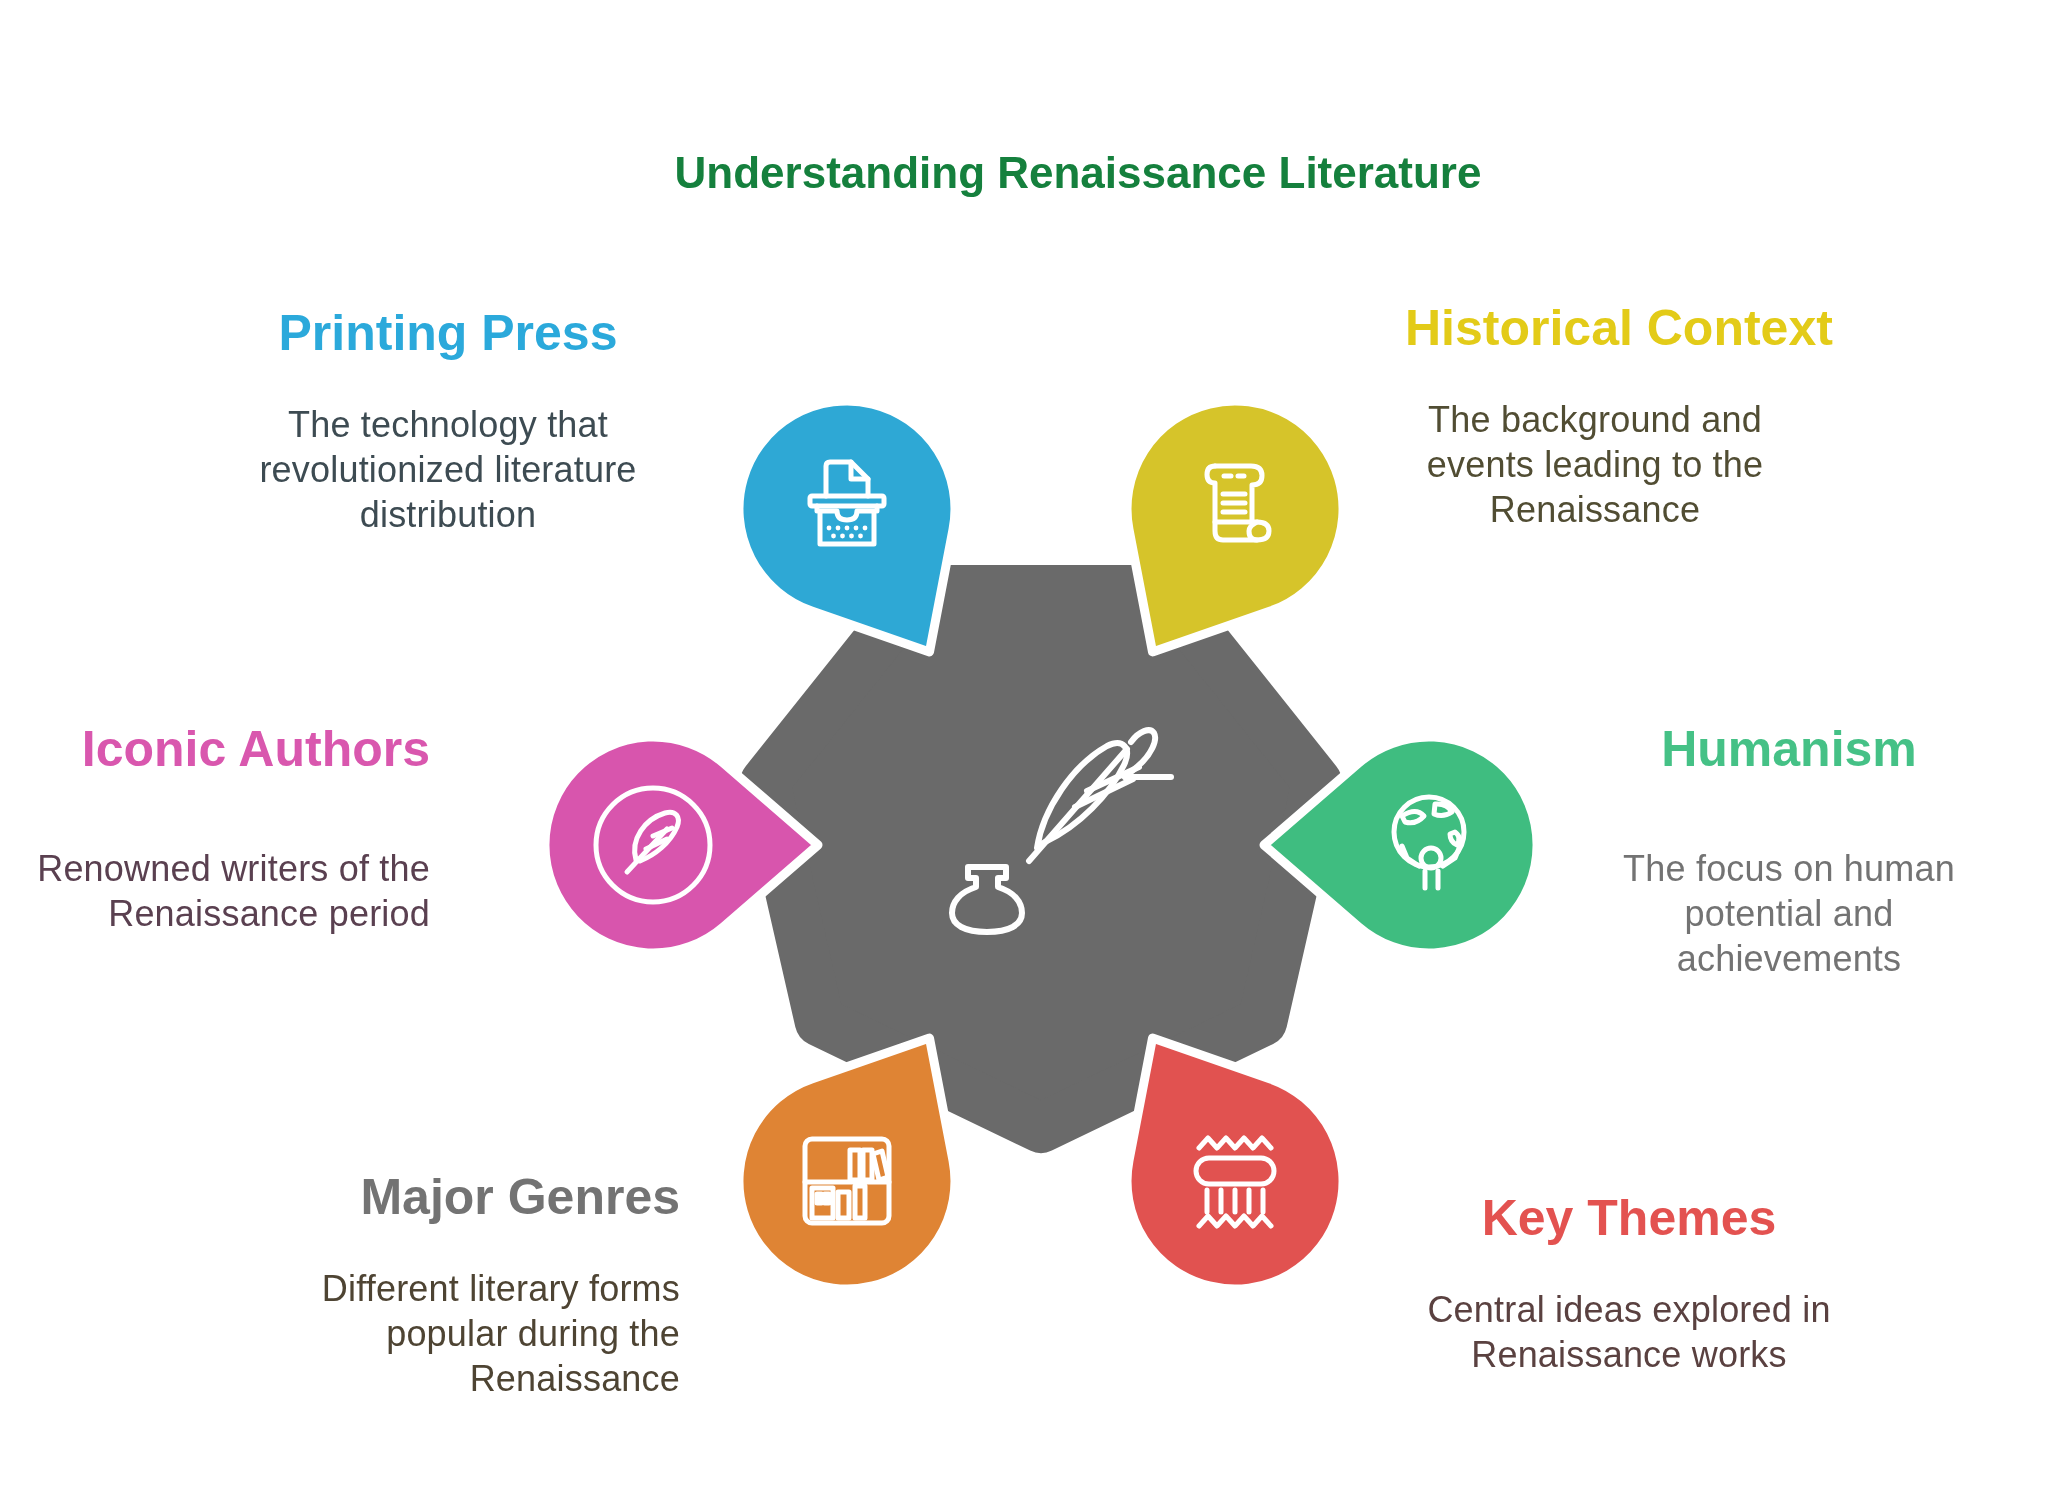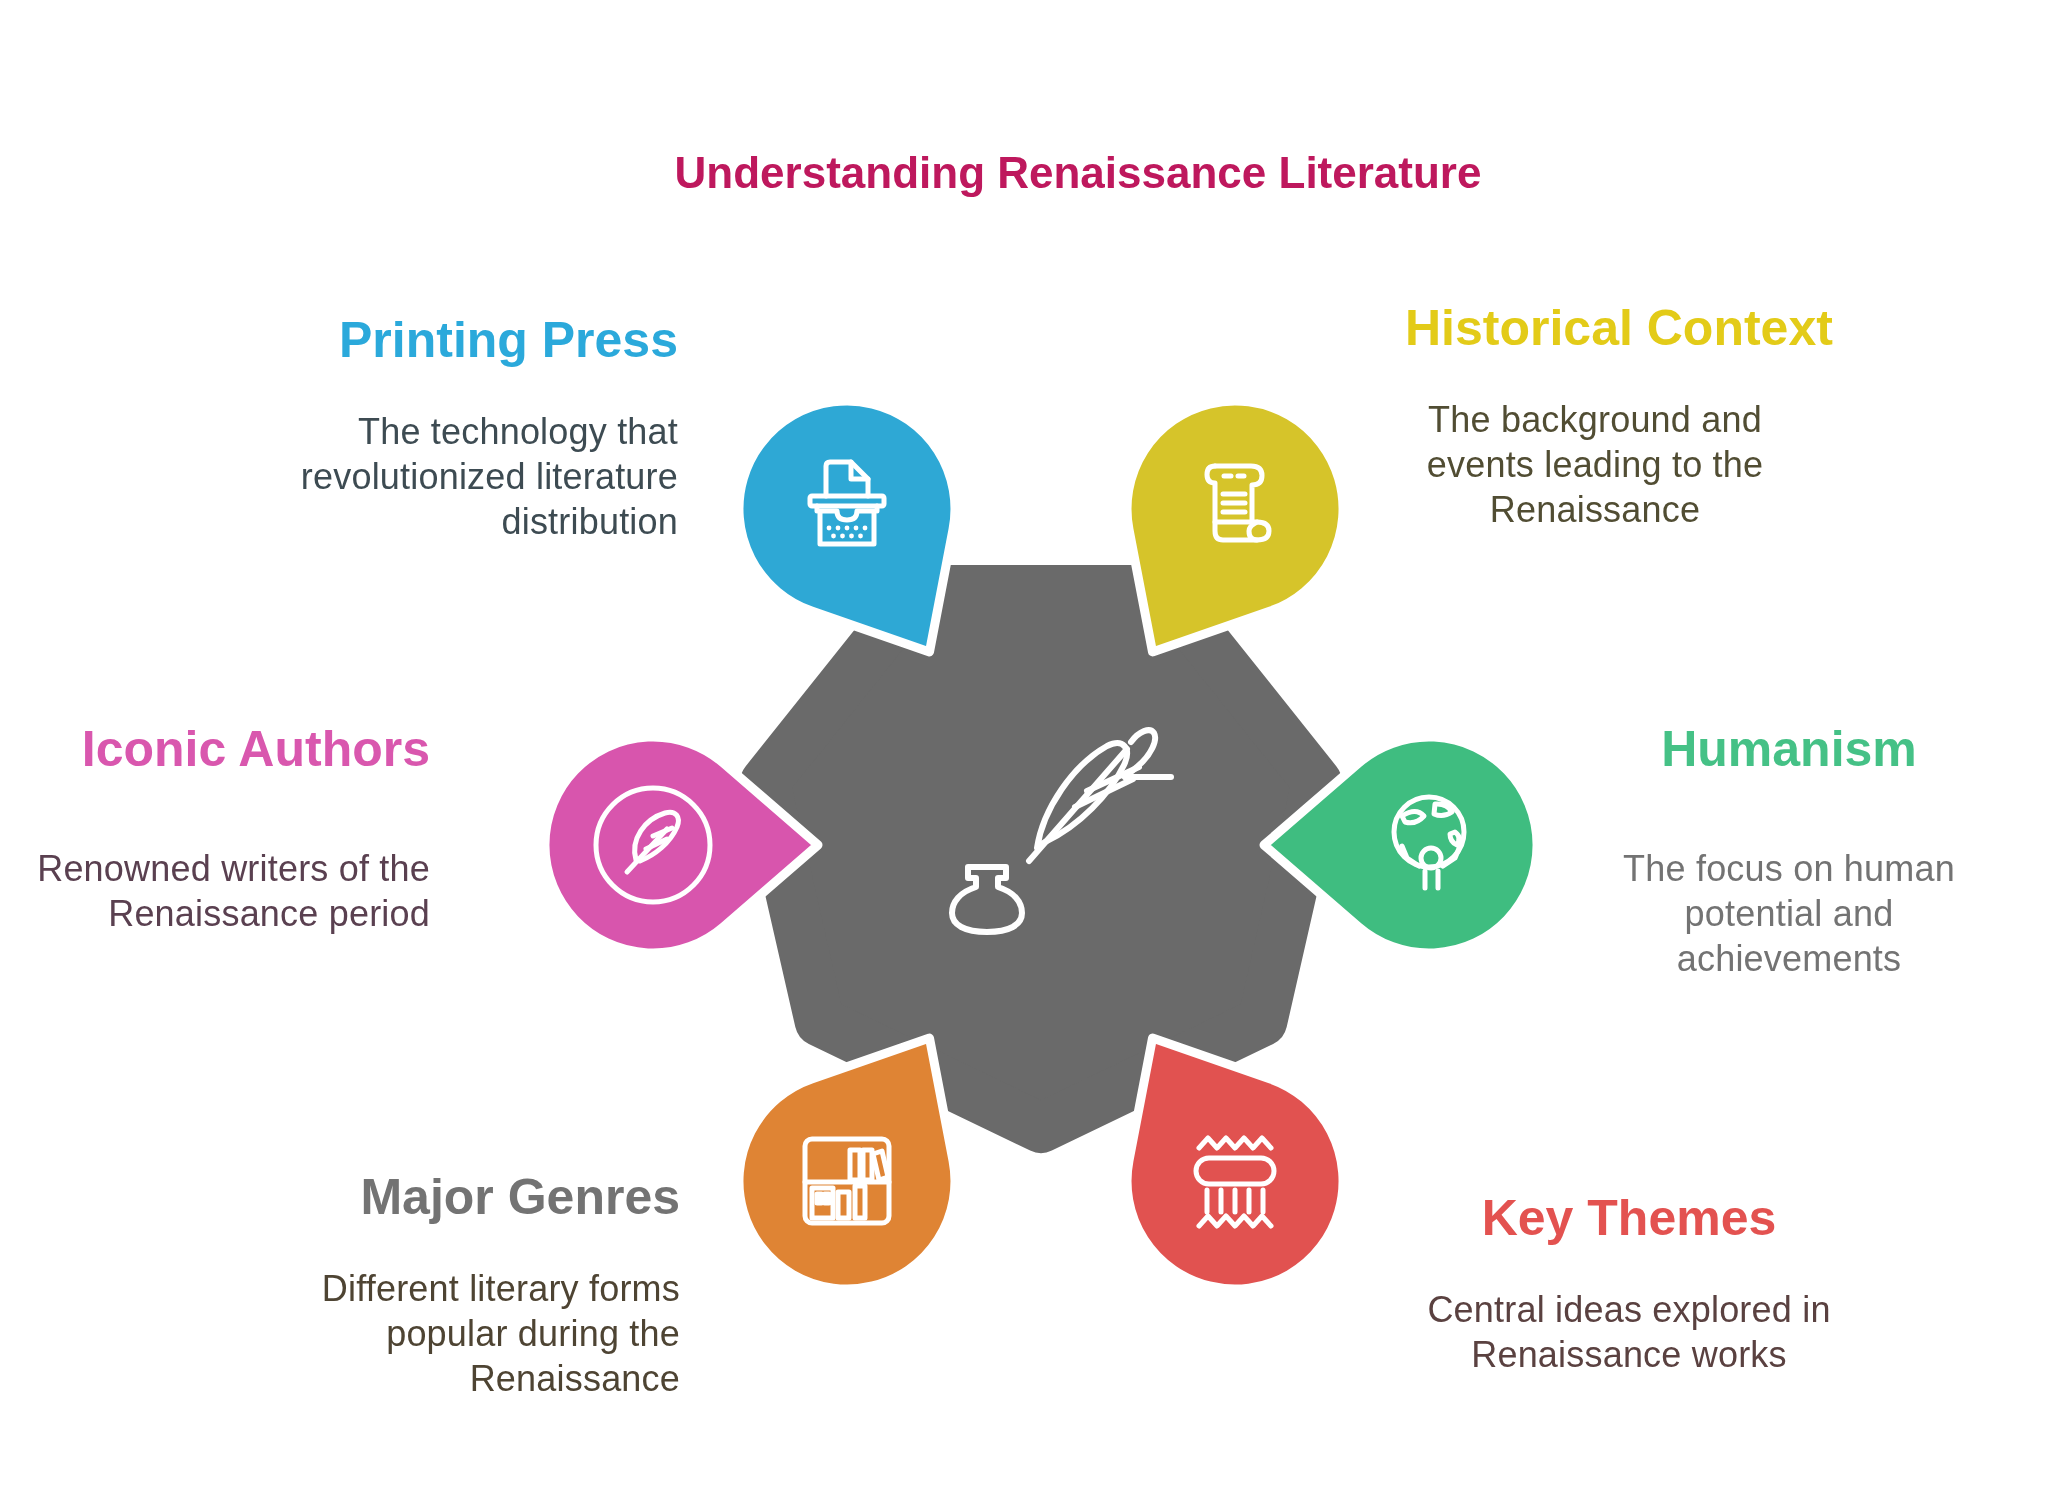--- a/index.html
+++ b/index.html
@@ -16,21 +16,21 @@
   .section{position:absolute;}
   .section .heading{
     font-size:50px;font-weight:bold;line-height:50px;white-space:nowrap;
   }
   .section .body{
     font-size:36px;line-height:45px;letter-spacing:0.2px;margin-top:44px;
   }
   .align-right{text-align:right;}
   .align-left{text-align:center;}
   
-  .sec-0{top:315px;right:1367px;width:460px;}
+  .sec-0{top:308px;right:1367px;width:460px;text-align:center;}
   .sec-1{top:303px;left:1405px;width:380px;}
   .sec-2{top:724px;right:1615px;width:440px;}
   .sec-3{top:724px;left:1599px;width:380px;}
   .sec-4{top:1172px;right:1365px;width:420px;}
   .sec-5{top:1193px;left:1404px;width:450px;}
   .sec-2 .body,.sec-3 .body{margin-top:72px;}
   
   .icon-stroke{stroke:#ffffff;fill:none;stroke-width:5;stroke-linecap:round;stroke-linejoin:round;}
   .icon-stroke-bold{stroke:#ffffff;fill:none;stroke-width:6;stroke-linecap:round;stroke-linejoin:round;}
   .dot{fill:#ffffff;stroke:none;}
@@ -119,21 +119,21 @@
       <path d="M -58,68 L 40,-44"></path>
       <path d="M -50,55 C -44,16 -14,-28 20,-47 C 36,-55 45,-45 37,-28 C 23,1 -8,33 -42,49 Z"></path>
       <path d="M -12,14 L 46,-14 M 0,-2 L 52,-26"></path>
       <path d="M 44,-51 C 52,-62 63,-66 67,-60 C 71,-53 64,-38 51,-27 L 38,-16"></path>
       <path d="M 38,-16 H 84"></path>
     </g>
     <path d="M -74,22 H -36 V 33 H -44 V 42 C -28,47 -20,57 -20,68 C -20,80 -33,87 -55,87 C -77,87 -90,80 -90,68 C -90,57 -82,47 -66,42 V 33 H -74 Z"></path>
   </g>
 </svg>
 
-<h1 class="page-title" style="color: #be185d;">Understanding Renaissance Literature</h1>
+<h1 class="page-title" style="color: #15803d;">Understanding Renaissance Literature</h1>
 
 <div class="section sec-0 align-right">
   <div class="heading" style="color: rgb(43, 169, 219);">Printing Press</div>
   <div class="body" style="color: rgb(61, 75, 82);">The technology that revolutionized literature distribution</div>
 </div>
 
 <div class="section sec-1 align-left">
   <div class="heading" style="color: rgb(227, 203, 24);">Historical Context</div>
   <div class="body" style="color: rgb(81, 77, 51);">The background and events leading to the Renaissance</div>
 </div>

